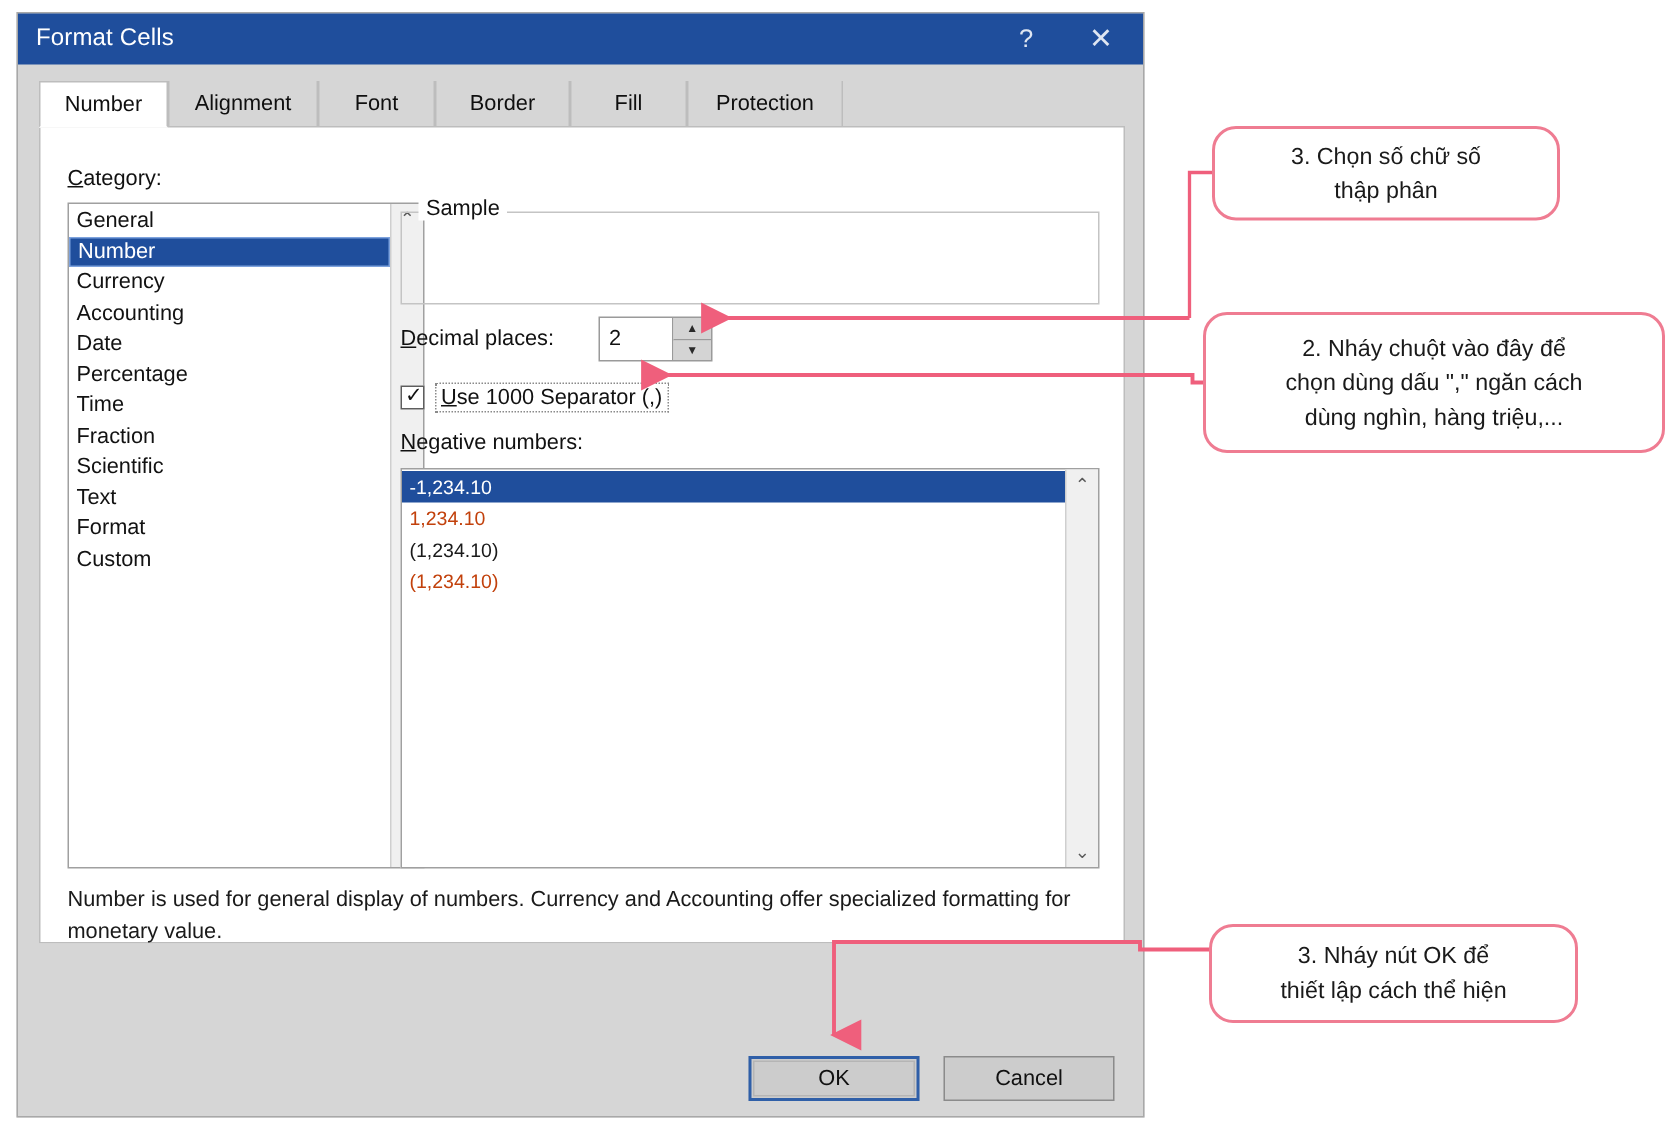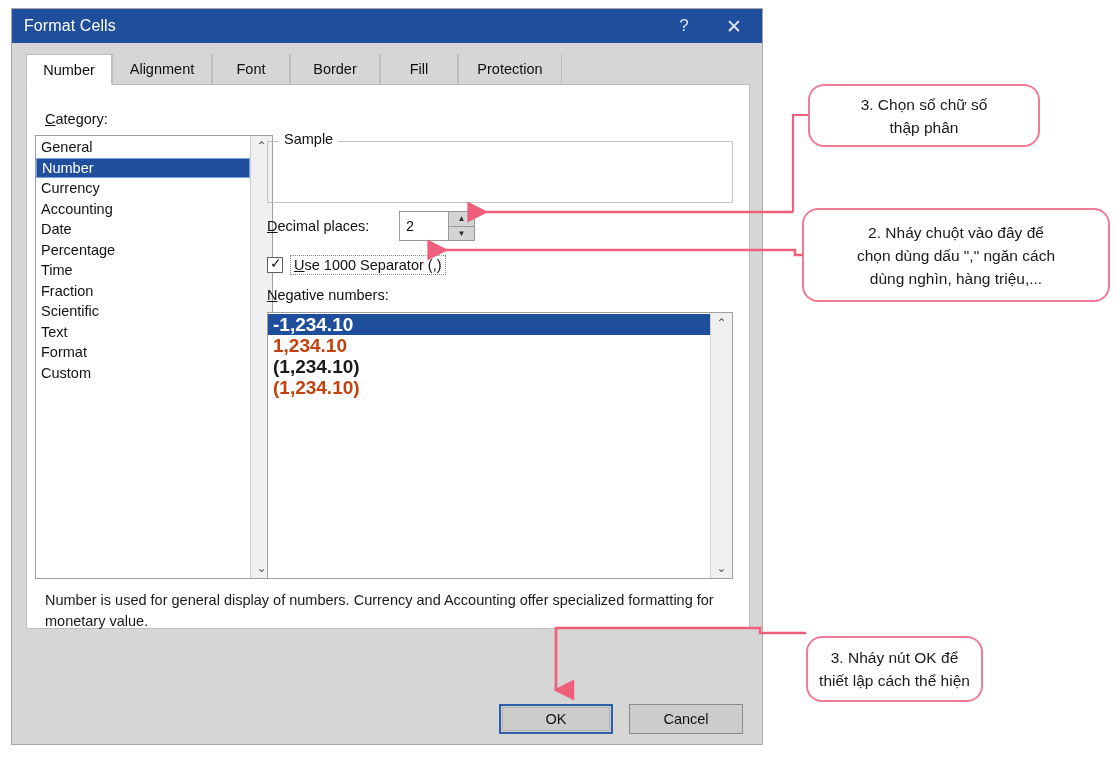--- a/index.html
+++ b/index.html
@@ -103,21 +103,21 @@
     font-size: 14.5px;
     color: #111;
     white-space: nowrap;
   }
   .field-label u { text-decoration: underline; }
 
   
   #category-label { left: 18px; top: 26px; }
   #category-list {
     position: absolute;
-    left: 8px;
+    left: 18px;
     top: 50px;
     width: 238px;
     height: 444px;
     background: #ffffff;
     border: 1px solid #a0a0a0;
     box-sizing: border-box;
     display: flex;
   }
   #category-items {
     flex: 1;
@@ -262,25 +262,24 @@
     height: 267px;
     background: #ffffff;
     border: 1px solid #a0a0a0;
     box-sizing: border-box;
     display: flex;
   }
   #negative-items { flex: 1; padding-top: 1px; }
   .neg-item {
     height: 21px;
     line-height: 21px;
-    font-size: 19px;
+    font-size: 13px;
     padding-left: 5px;
     color: #1a1a1a;
     white-space: nowrap;
-    font-weight: bold;
   }
   .neg-item.selected {
     background: #1f4e9c;
     color: #ffffff;
   }
   .neg-item.red { color: #c2410c; }
 
   
   #description {
     position: absolute;
@@ -340,21 +339,21 @@
     justify-content: center;
     text-align: center;
     font-size: 15.5px;
     color: #1a1a1a;
     line-height: 23px;
     box-sizing: border-box;
     padding: 4px 10px;
   }
   #callout-1 { left: 808px; top: 84px;  width: 232px; height: 63px; }
   #callout-2 { left: 802px; top: 208px; width: 308px; height: 94px; }
-  #callout-3 { left: 806px; top: 636px; width: 177px; height: 66px; }
+  #callout-3 { left: 806px; top: 616px; width: 246px; height: 66px; }
 
   
   #connectors {
     position: absolute;
     left: 0; top: 0;
     width: 1120px;
     height: 758px;
     pointer-events: none;
   }
 </style>

